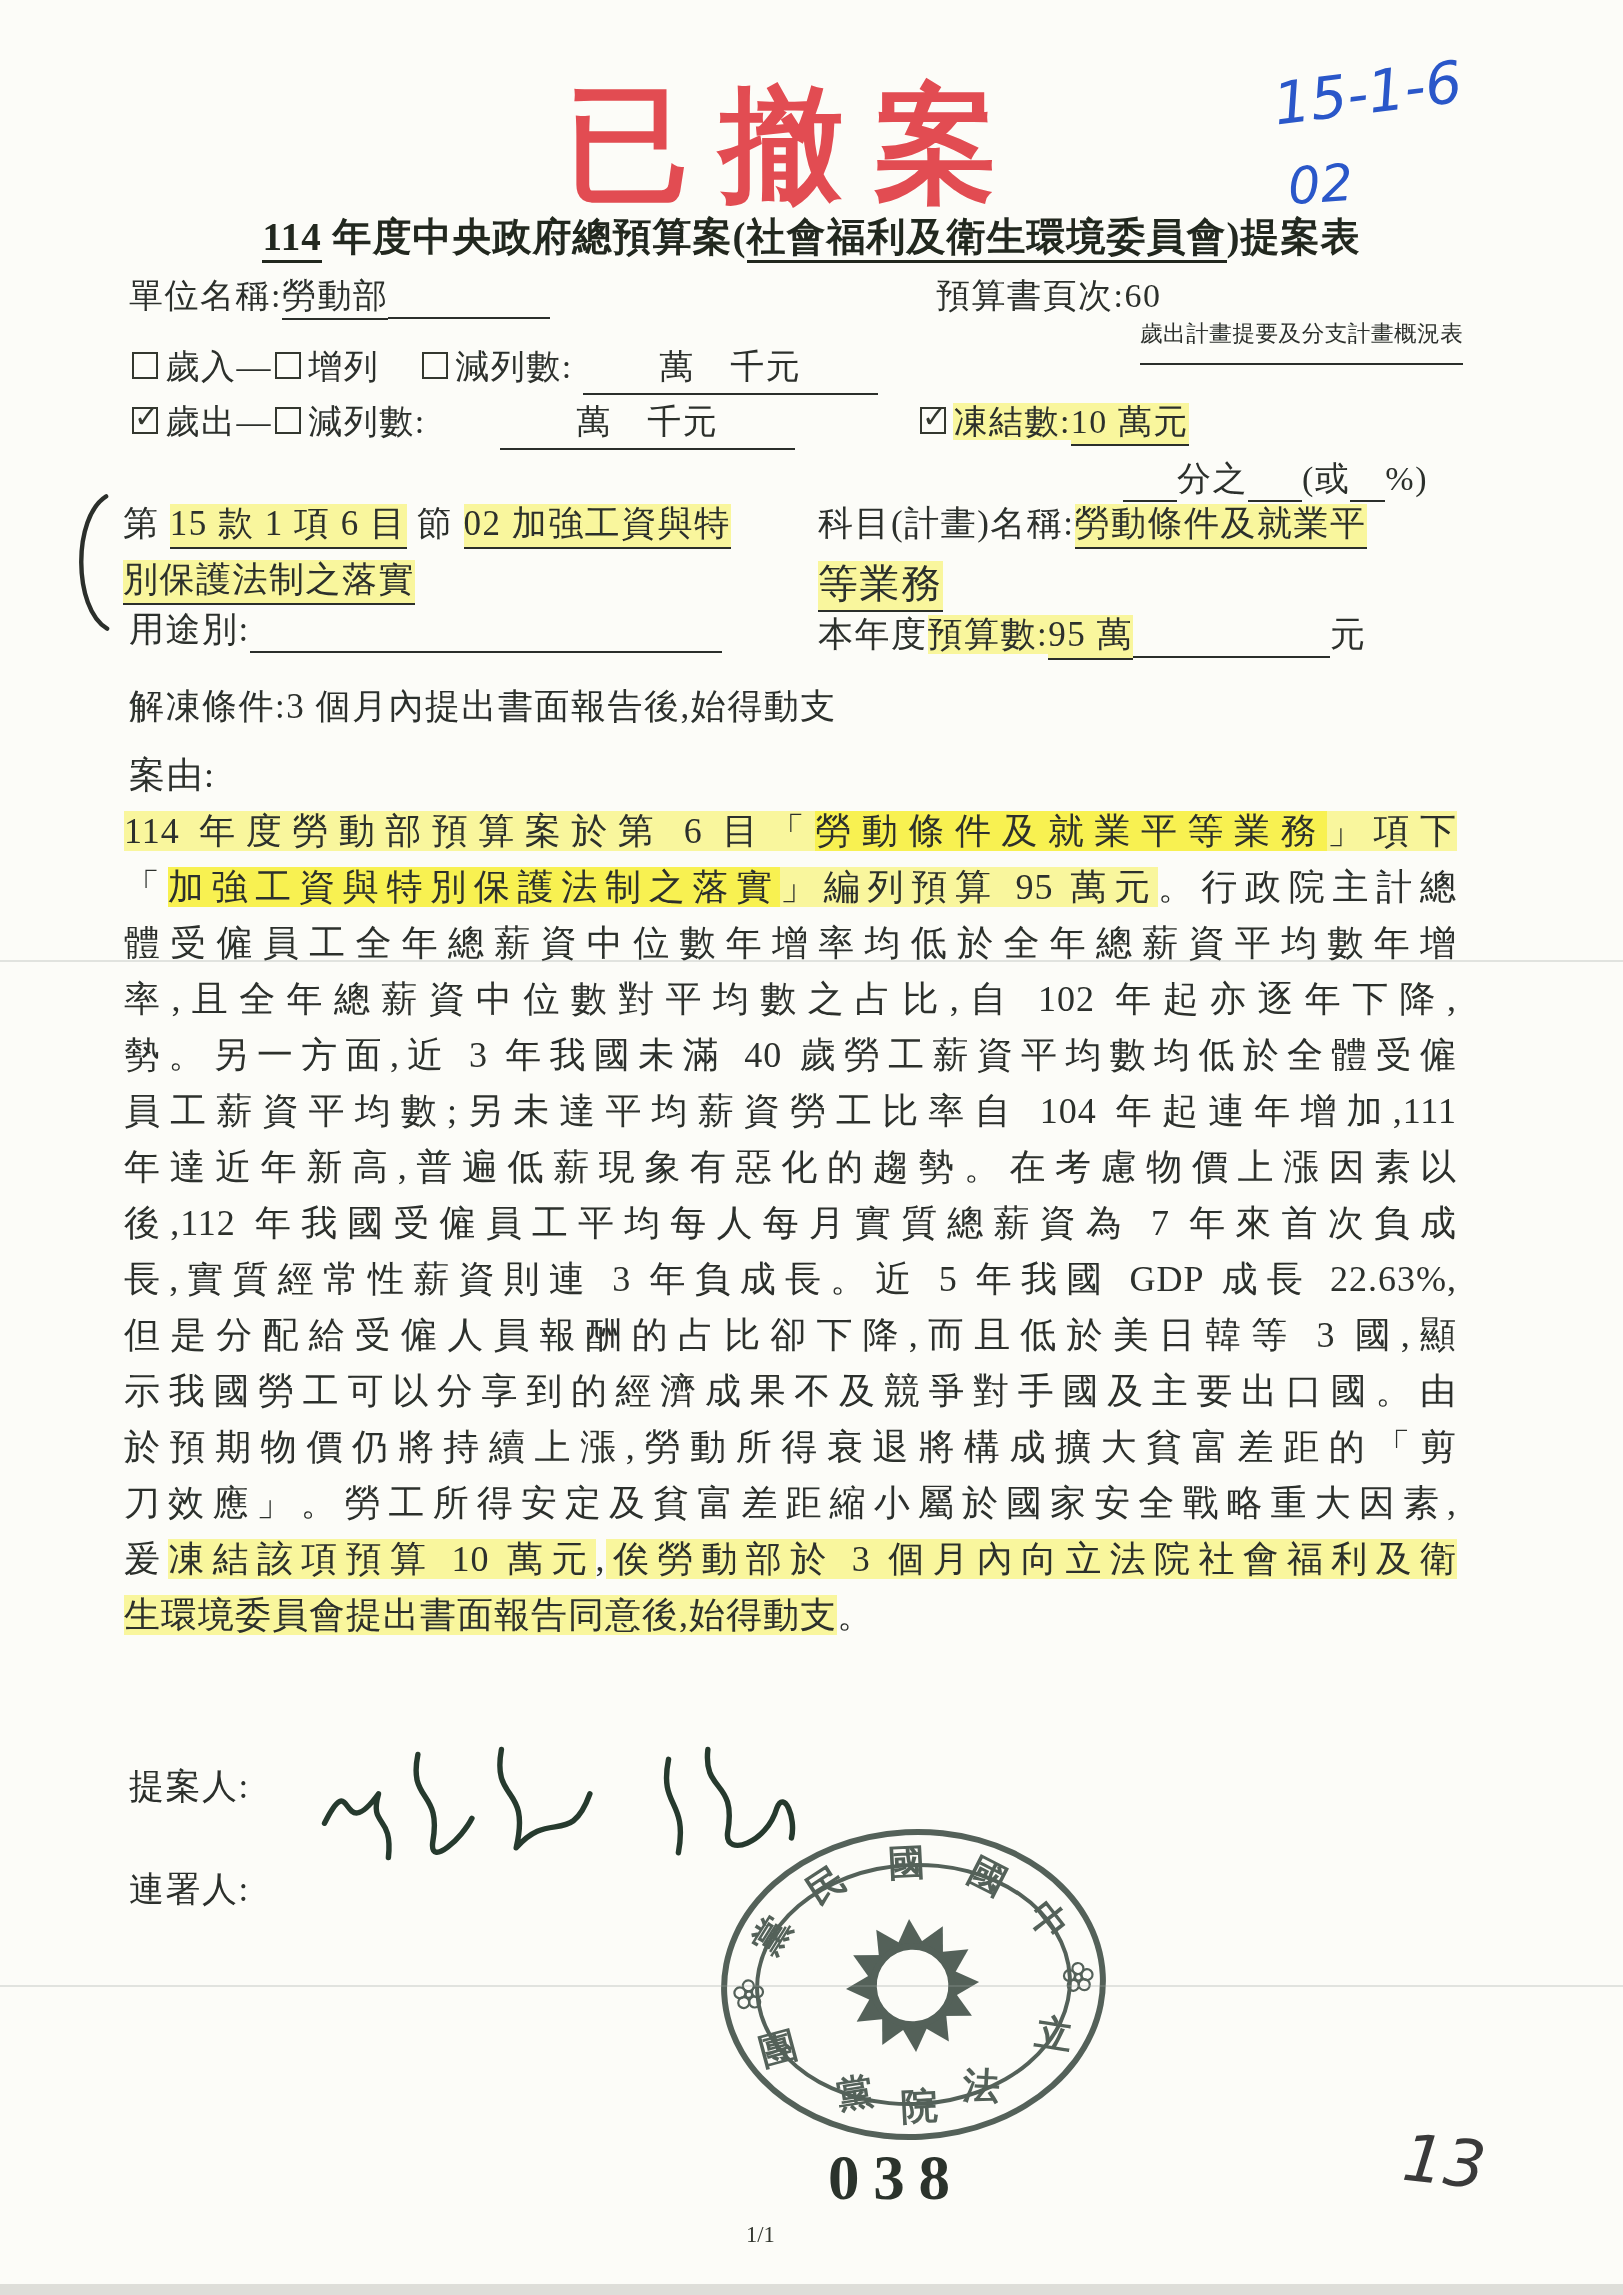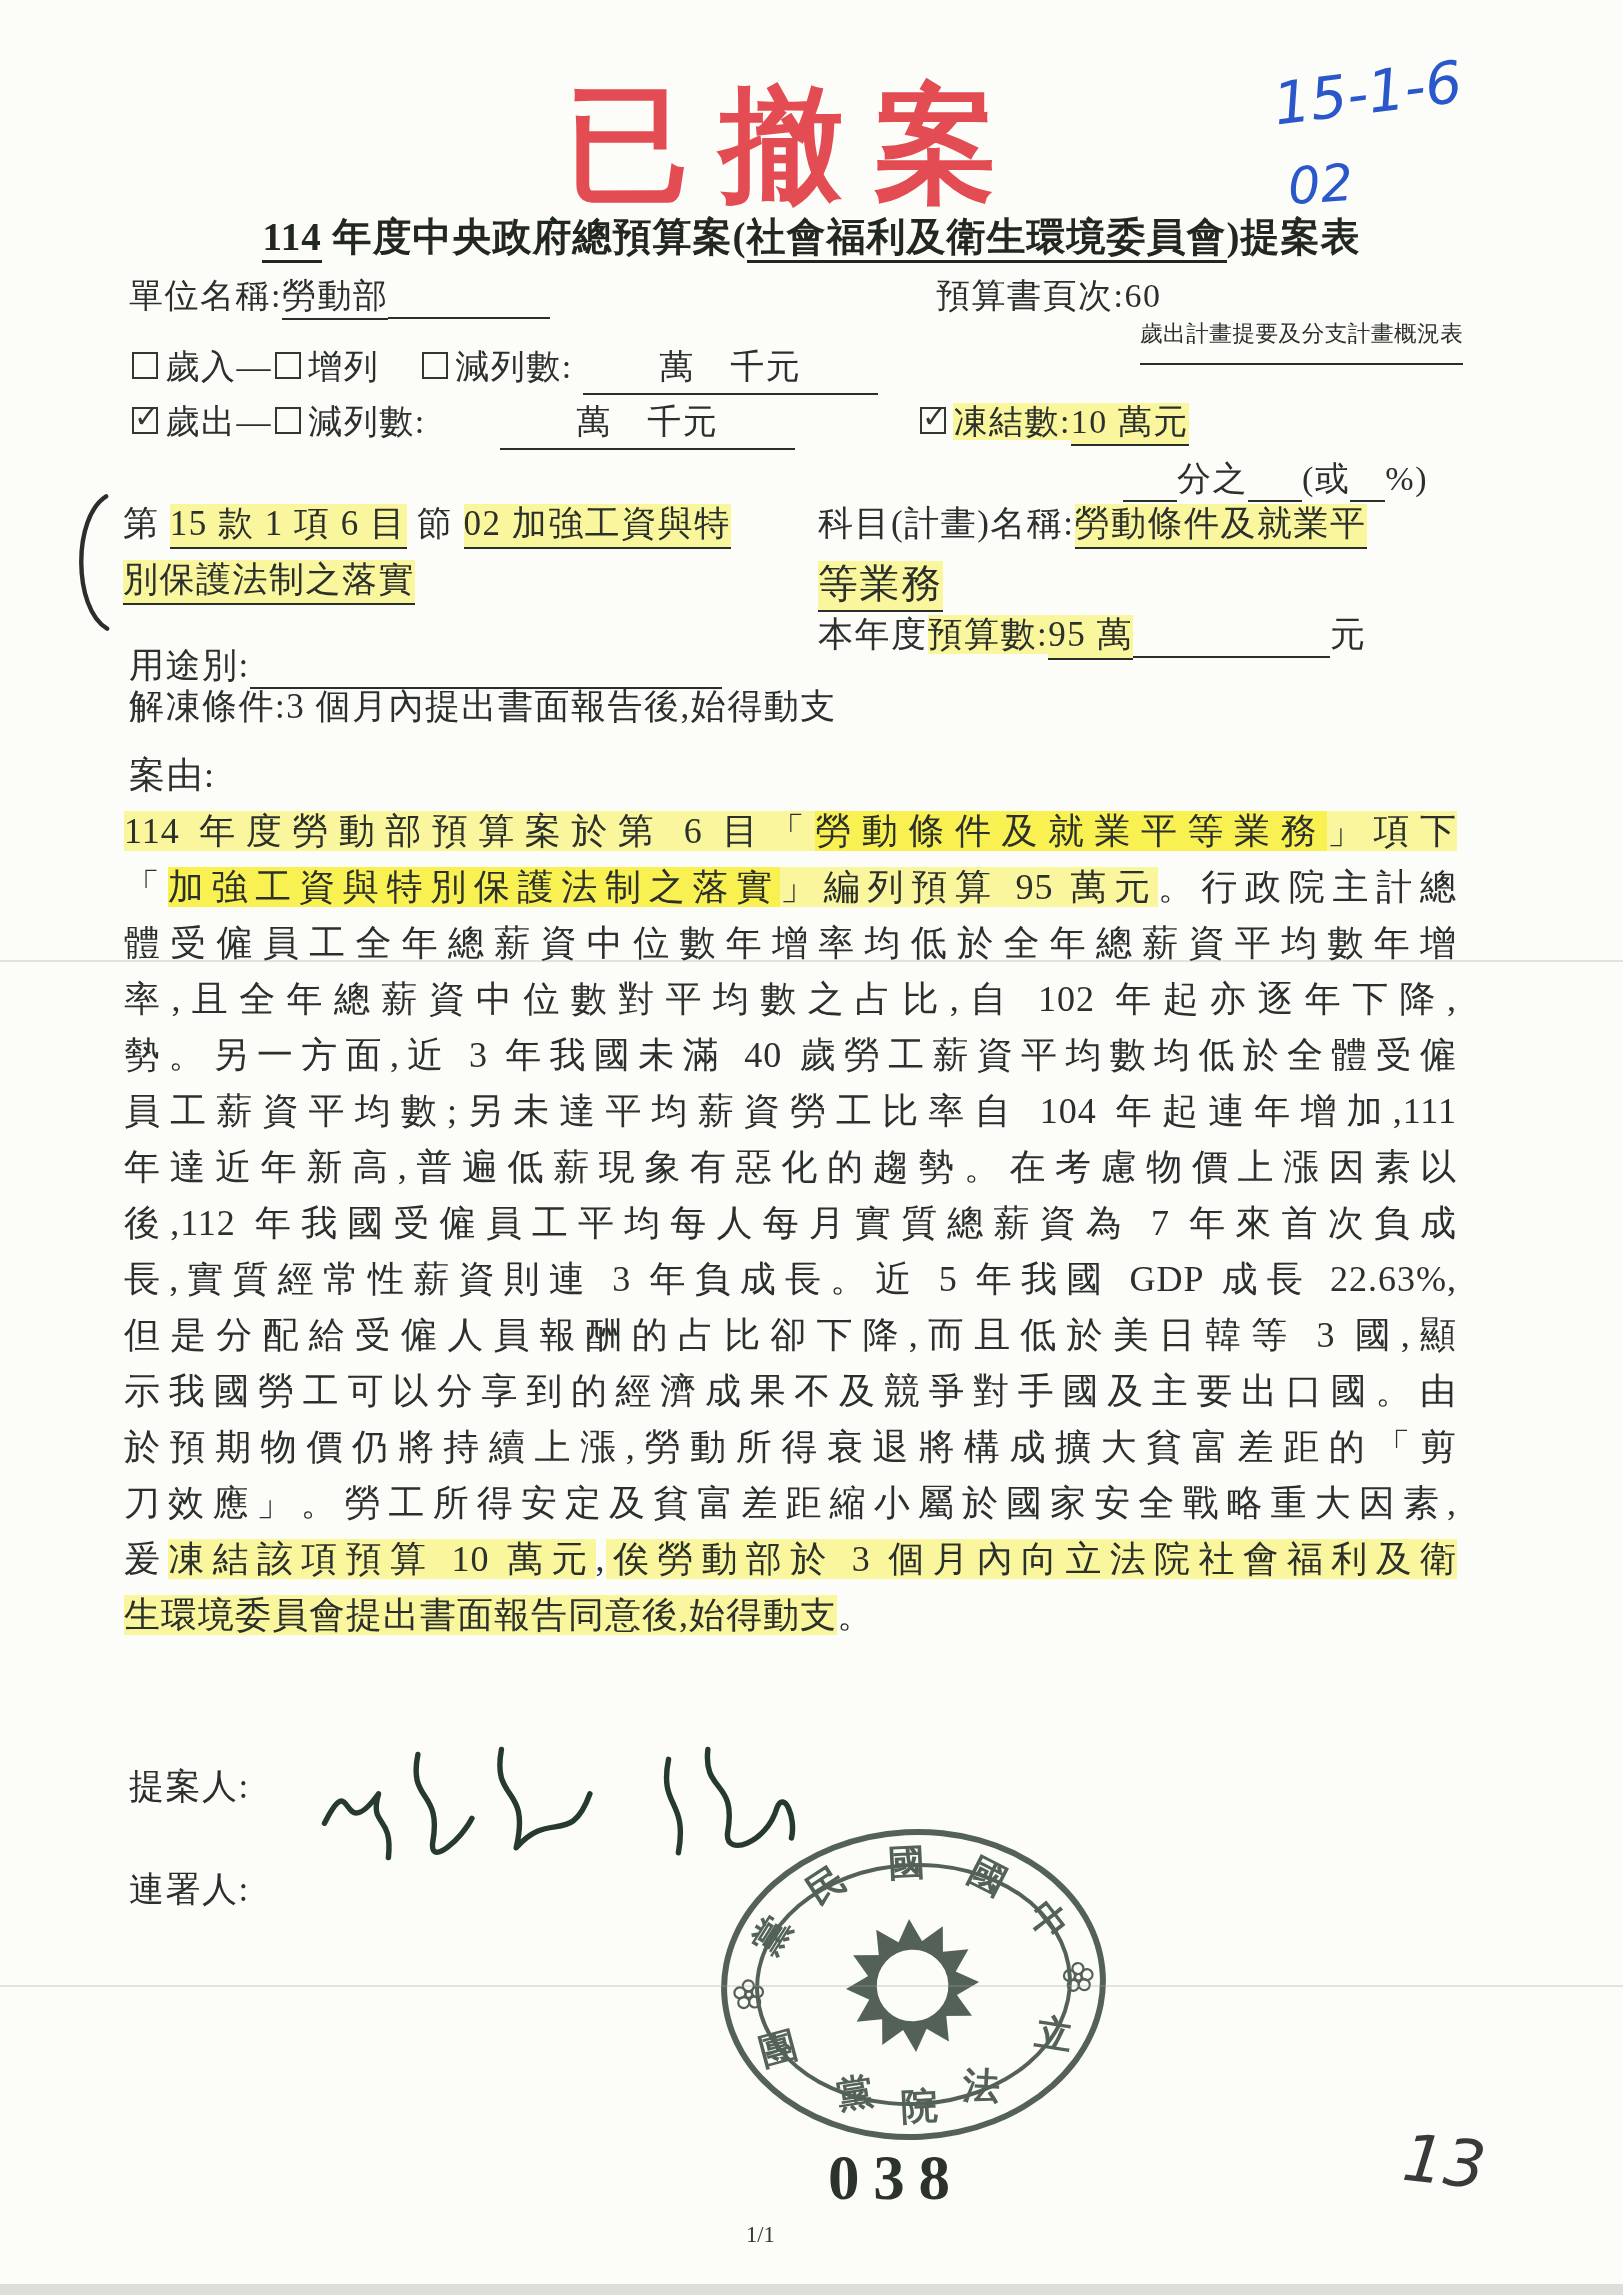--- a/index.html
+++ b/index.html
@@ -108,21 +108,21 @@
   <div class="abs row" style="top:556px;left:123px;font-size:35px;">
     <span class="hl ul">別保護法制之落實</span>
   </div>
   <div class="abs row" style="top:500px;left:818px;font-size:35px;">
     <span>科目(計畫)名稱:</span><span class="hl ul">勞動條件及就業平</span>
   </div>
   <div class="abs row" style="top:556px;left:818px;font-size:40px;">
     <span class="hl ul">等業務</span>
   </div>
 
-  <div class="abs row" style="top:642px;left:129px;font-size:35px;">
+  <div class="abs row" style="top:606px;left:129px;font-size:35px;">
     <span>用途別:</span><span class="blank" style="width:472px;"></span>
   </div>
   <div class="abs row" style="top:611px;left:818px;font-size:35px;">
     <span>本年度</span><span class="hl">預算數:</span><span class="hl ul">95 萬</span><span class="blank" style="width:197px;"></span><span>元</span>
   </div>
 
   <div class="abs row" style="top:683px;left:129px;font-size:35px;">解凍條件:3 個月內提出書面報告後,始得動支</div>
 
   <div class="abs row" style="top:751px;left:129px;font-size:36px;">案由:</div>
   <div class="abs body-wrap" id="case-body">

